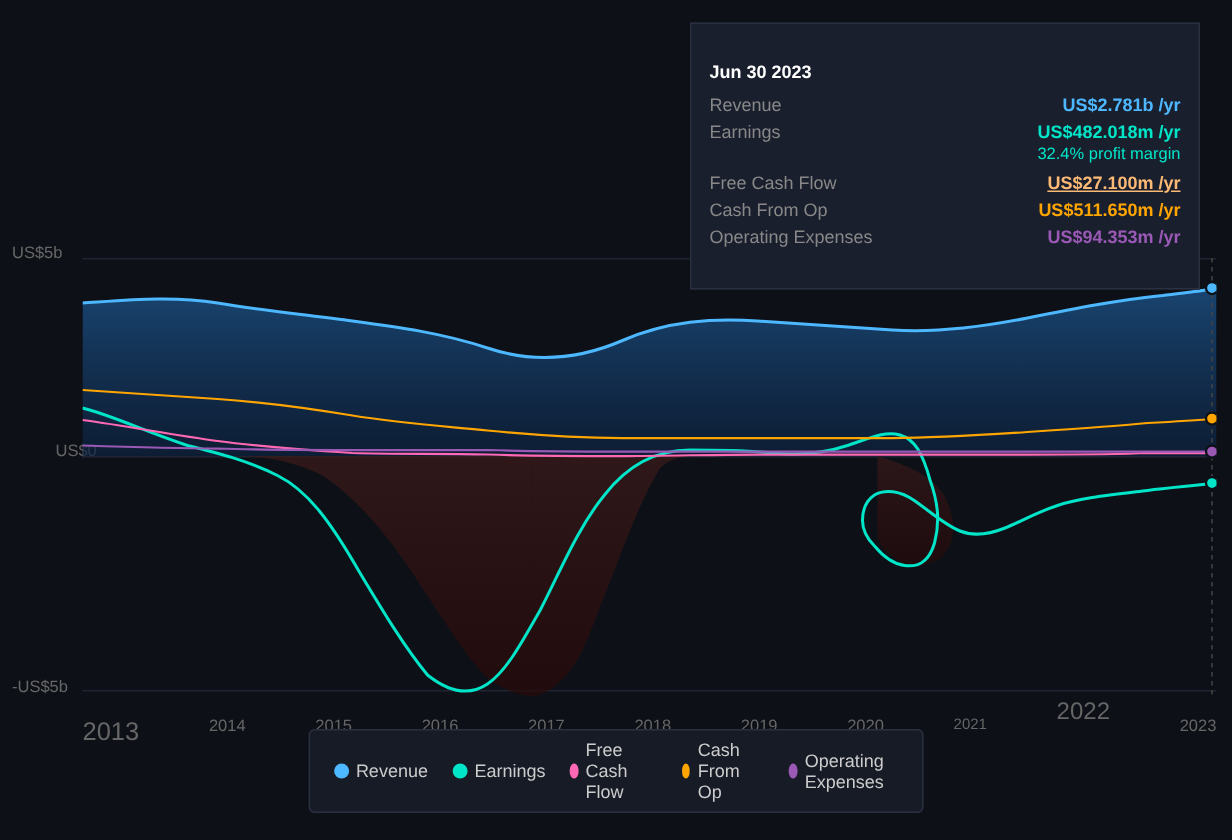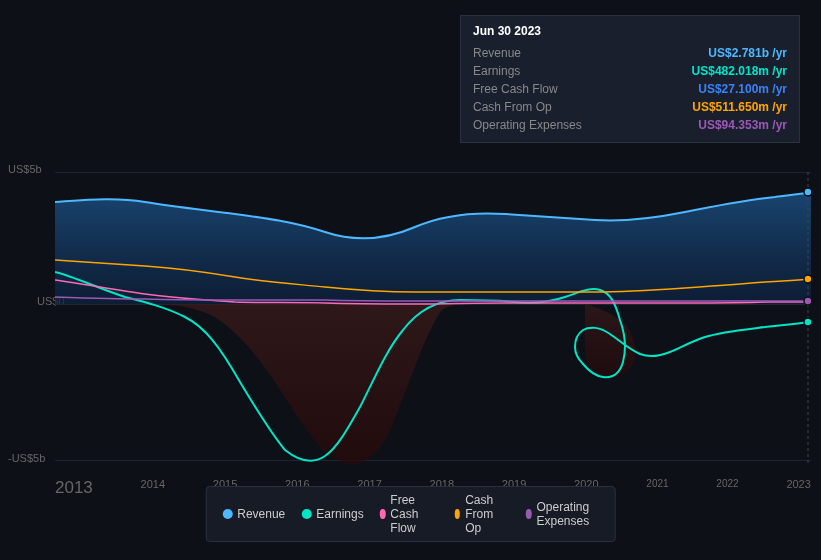--- a/index.html
+++ b/index.html
@@ -19,21 +19,21 @@
       position: relative;
     }
 
     
     .tooltip-card {
       position: absolute;
       top: 15px;
       left: 460px;
       background: #1a1f2e;
       border: 1px solid #2a3040;
-      padding: 8px 12px;
+      padding: 25px 12px;
       min-width: 340px;
       z-index: 10;
     }
     .tooltip-date {
       font-size: 12px;
       color: #ffffff;
       font-weight: bold;
       margin-bottom: 6px;
     }
     .tooltip-row {
@@ -56,21 +56,22 @@
       color: #00e5c8;
     }
     .tooltip-sub {
       color: #00e5c8;
       font-size: 11px;
       text-align: right;
       margin-top: -2px;
       margin-bottom: 2px;
     }
     .tooltip-value.cashflow {
-      color: #3b82f6;
+      color: #fdba74;
+      text-decoration: underline;
     }
     .tooltip-value.cashfromop {
       color: #ffa500;
     }
     .tooltip-value.opex {
       color: #9b59b6;
     }
 
     
     .y-label {
@@ -135,20 +136,24 @@
 
     <div class="tooltip-row">
       <span class="tooltip-label">Revenue</span>
       <span class="tooltip-value" style="color:#4db8ff">US$2.781b /yr</span>
     </div>
     <div class="tooltip-row">
       <span class="tooltip-label">Earnings</span>
       <span class="tooltip-value earnings">US$482.018m /yr</span>
     </div>
     <div class="tooltip-row">
+      <span class="tooltip-label"></span>
+      <span class="tooltip-sub">32.4% profit margin</span>
+    </div>
+    <div class="tooltip-row">
       <span class="tooltip-label">Free Cash Flow</span>
       <span class="tooltip-value cashflow">US$27.100m /yr</span>
     </div>
     <div class="tooltip-row">
       <span class="tooltip-label">Cash From Op</span>
       <span class="tooltip-value cashfromop">US$511.650m /yr</span>
     </div>
     <div class="tooltip-row">
       <span class="tooltip-label">Operating Expenses</span>
       <span class="tooltip-value opex">US$94.353m /yr</span>
@@ -205,21 +210,21 @@
   <div style="position:absolute; bottom:62px; left:55px; right:10px; display:flex; justify-content:space-between;">
     <span class="x-label" style="position:relative; bottom:0; font-size:17px; color:#666;">2013</span>
     <span class="x-label" style="position:relative; bottom:0; font-size:11px; color:#666;text-align:right;">2014</span>
     <span class="x-label" style="position:relative; bottom:0; font-size:11px; color:#666;">2015</span>
     <span class="x-label" style="position:relative; bottom:0; font-size:11px; color:#666;">2016</span>
     <span class="x-label" style="position:relative; bottom:0; font-size:11px; color:#666;">2017</span>
     <span class="x-label" style="position:relative; bottom:0; font-size:11px; color:#666;">2018</span>
     <span class="x-label" style="position:relative; bottom:0; font-size:11px; color:#666;">2019</span>
     <span class="x-label" style="position:relative; bottom:0; font-size:11px; color:#666;">2020</span>
     <span class="x-label" style="position:relative; bottom:0; font-size:10px; color:#666;">2021</span>
-    <span class="x-label" style="position:relative; bottom:0; font-size:10px; color:#666;">2022</span>
+    <span class="x-label" style="position:relative; bottom:12px; font-size:16px; color:#666;">2022</span>
     <span class="x-label" style="position:relative; bottom:0; font-size:11px; color:#666;">2023</span>
   </div>
 
   <div class="legend">
     <div class="legend-item">
       <div class="legend-dot" style="background:#4db8ff;"></div>
       <span>Revenue</span>
     </div>
     <div class="legend-item">
       <div class="legend-dot" style="background:#00e5c8;"></div>

